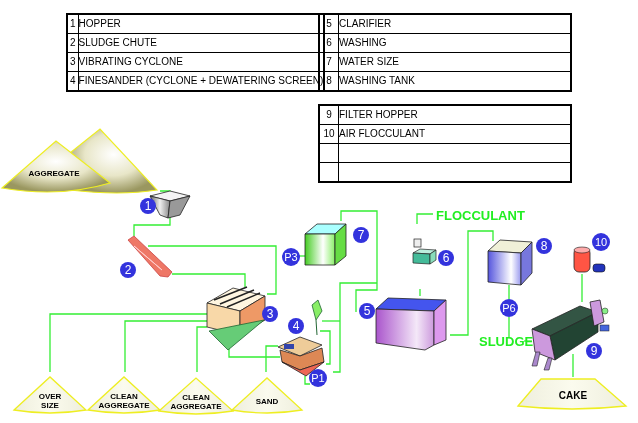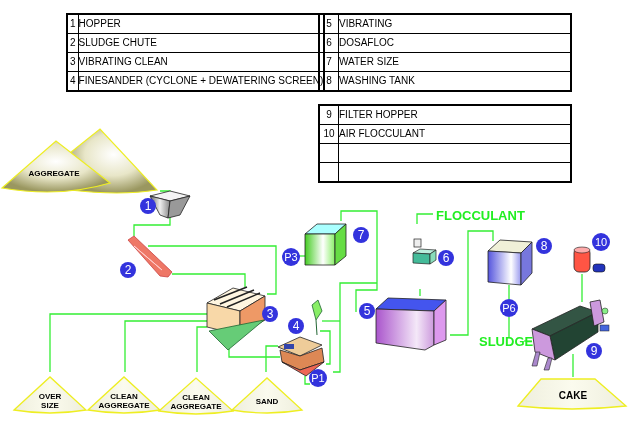--- a/index.html
+++ b/index.html
@@ -23,37 +23,37 @@
       <tr>
         <td class="num">1</td>
         <td>HOPPER</td>
       </tr>
   <tr>
         <td class="num">2</td>
         <td>SLUDGE CHUTE</td>
       </tr>
   <tr>
         <td class="num">3</td>
-        <td>VIBRATING CLEAN</td>
+        <td>VIBRATING CYCLONE</td>
       </tr>
   <tr>
         <td class="num">4</td>
         <td>FINESANDER (CYCLONE + DEWATERING SCREEN)</td>
       </tr>
 </tbody>
   </table>
 <table class="legend" id="legendB">
   <tbody>
       <tr>
         <td class="num">5</td>
-        <td>VIBRATING</td>
+        <td>CLARIFIER</td>
       </tr>
   <tr>
         <td class="num">6</td>
-        <td>DOSAFLOC</td>
+        <td>WASHING</td>
       </tr>
   <tr>
         <td class="num">7</td>
         <td>WATER SIZE</td>
       </tr>
   <tr>
         <td class="num">8</td>
         <td>WASHING TANK</td>
       </tr>
 </tbody>

